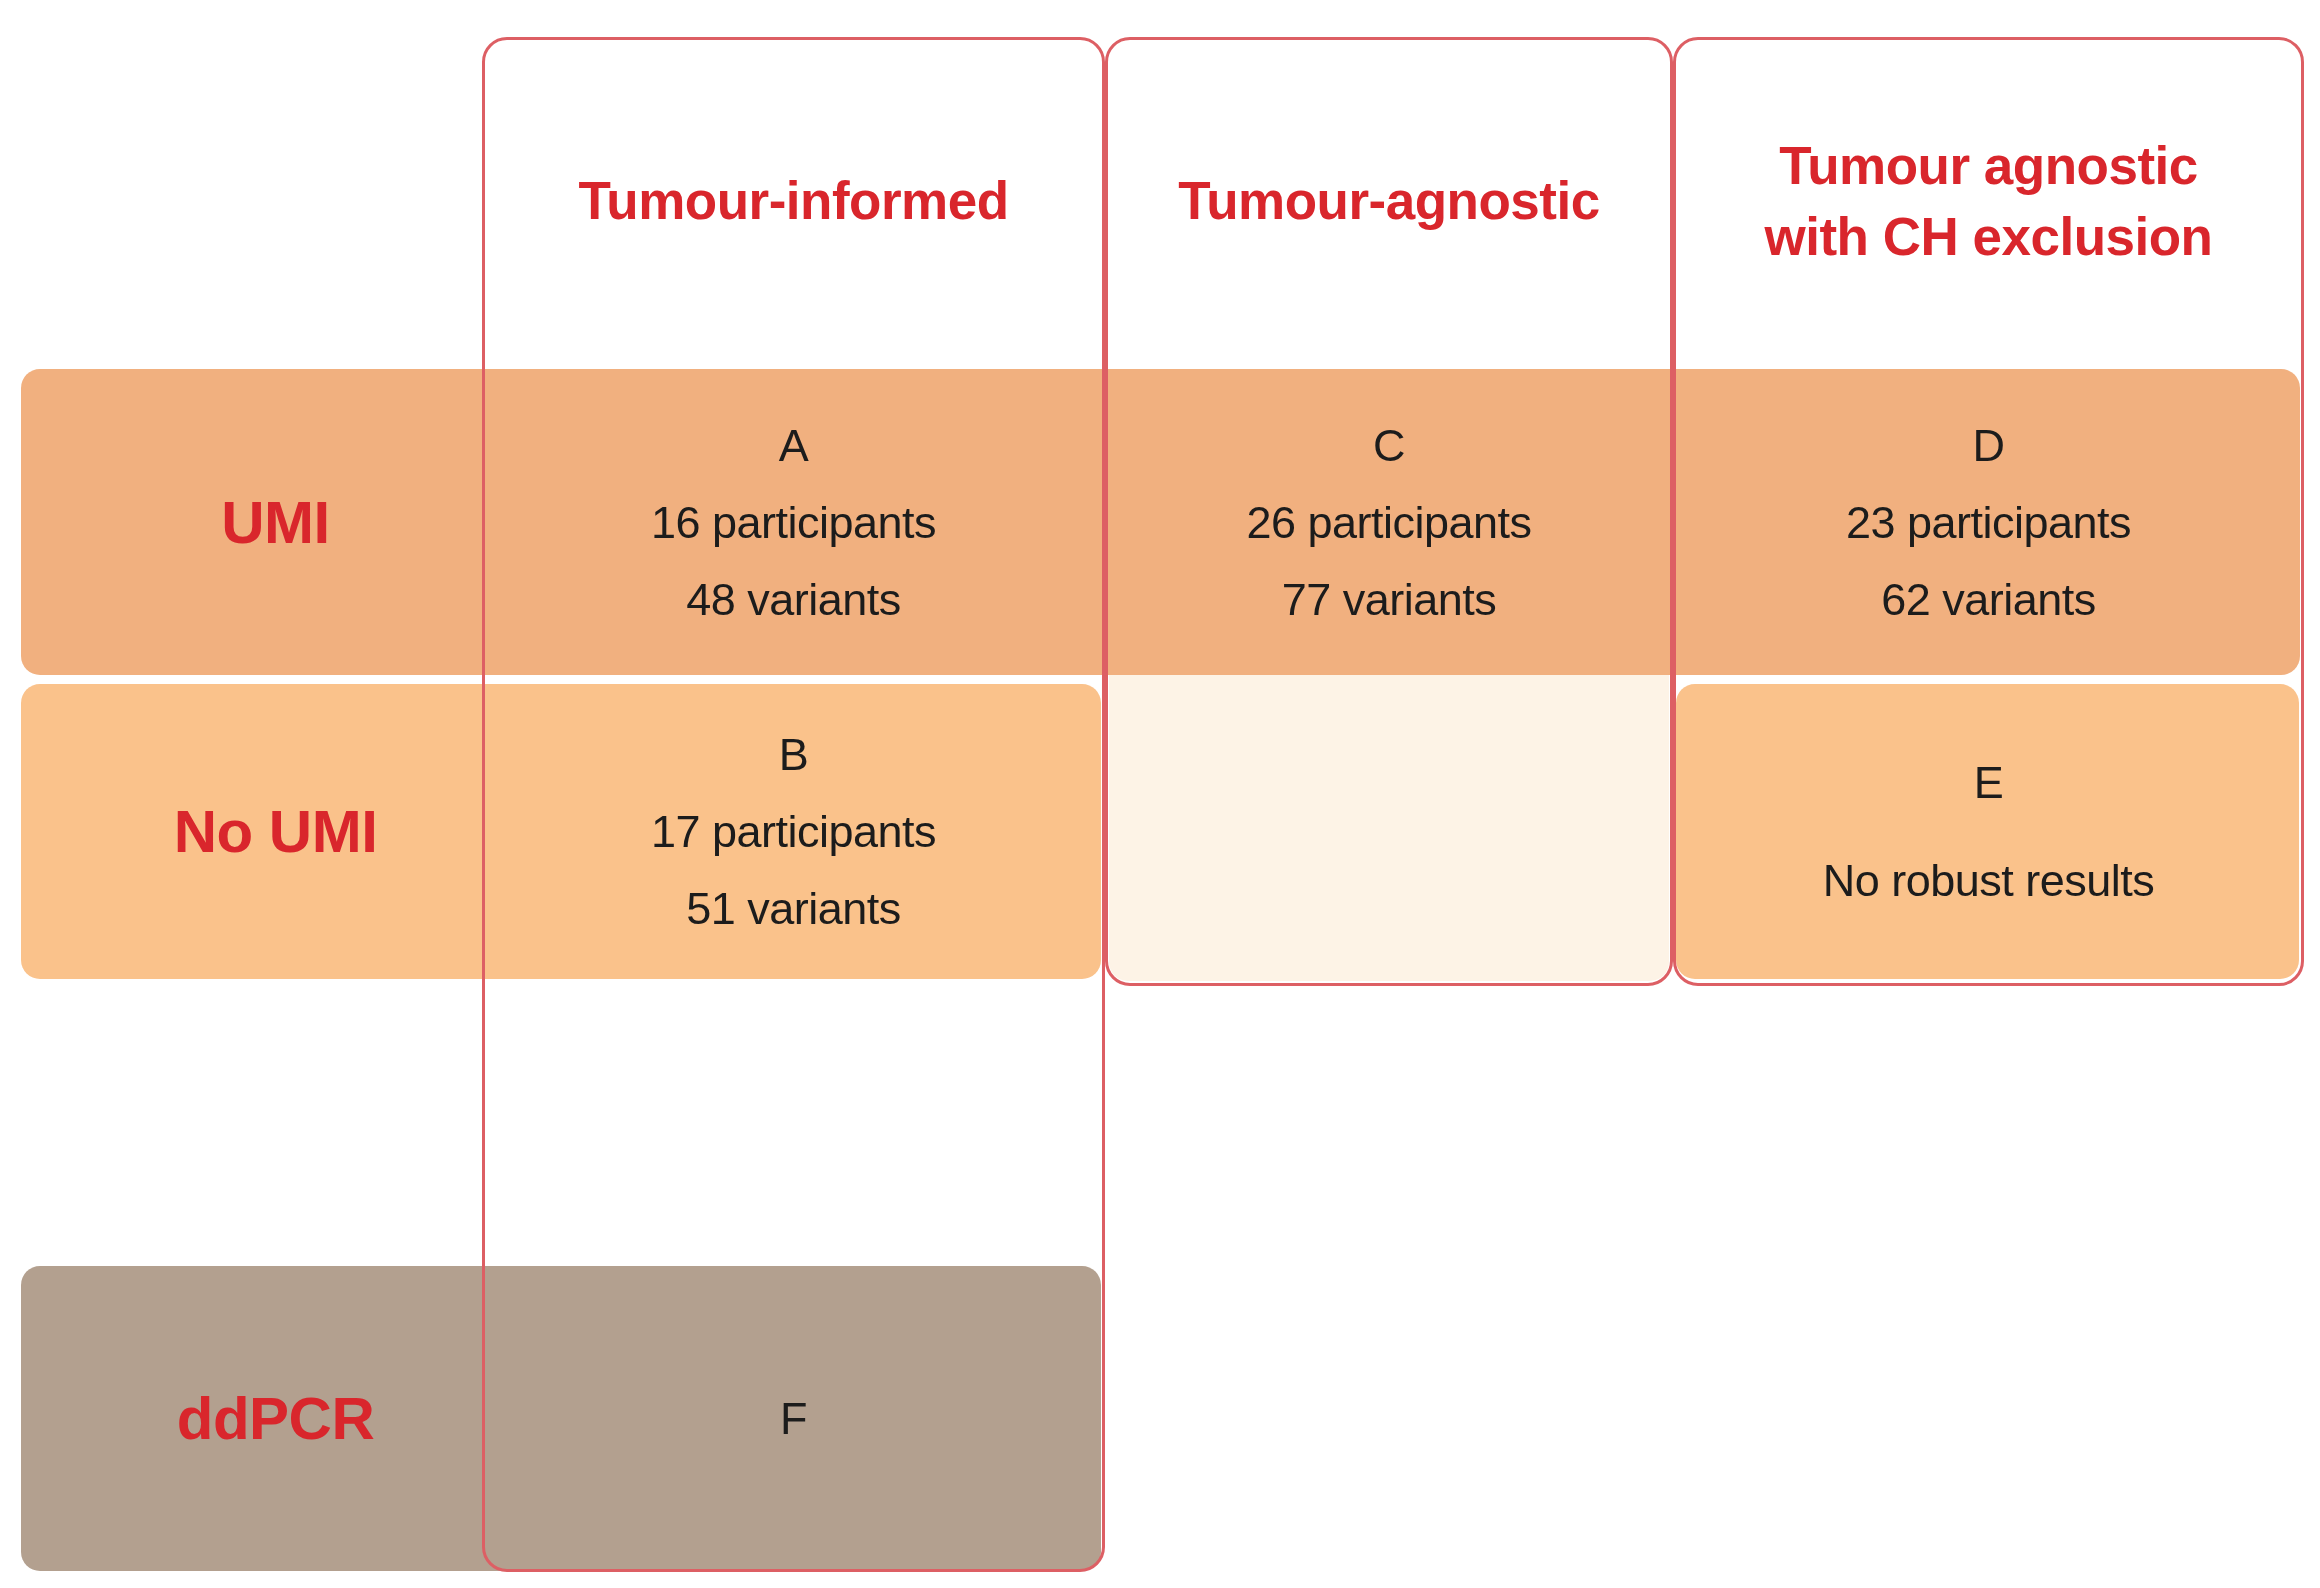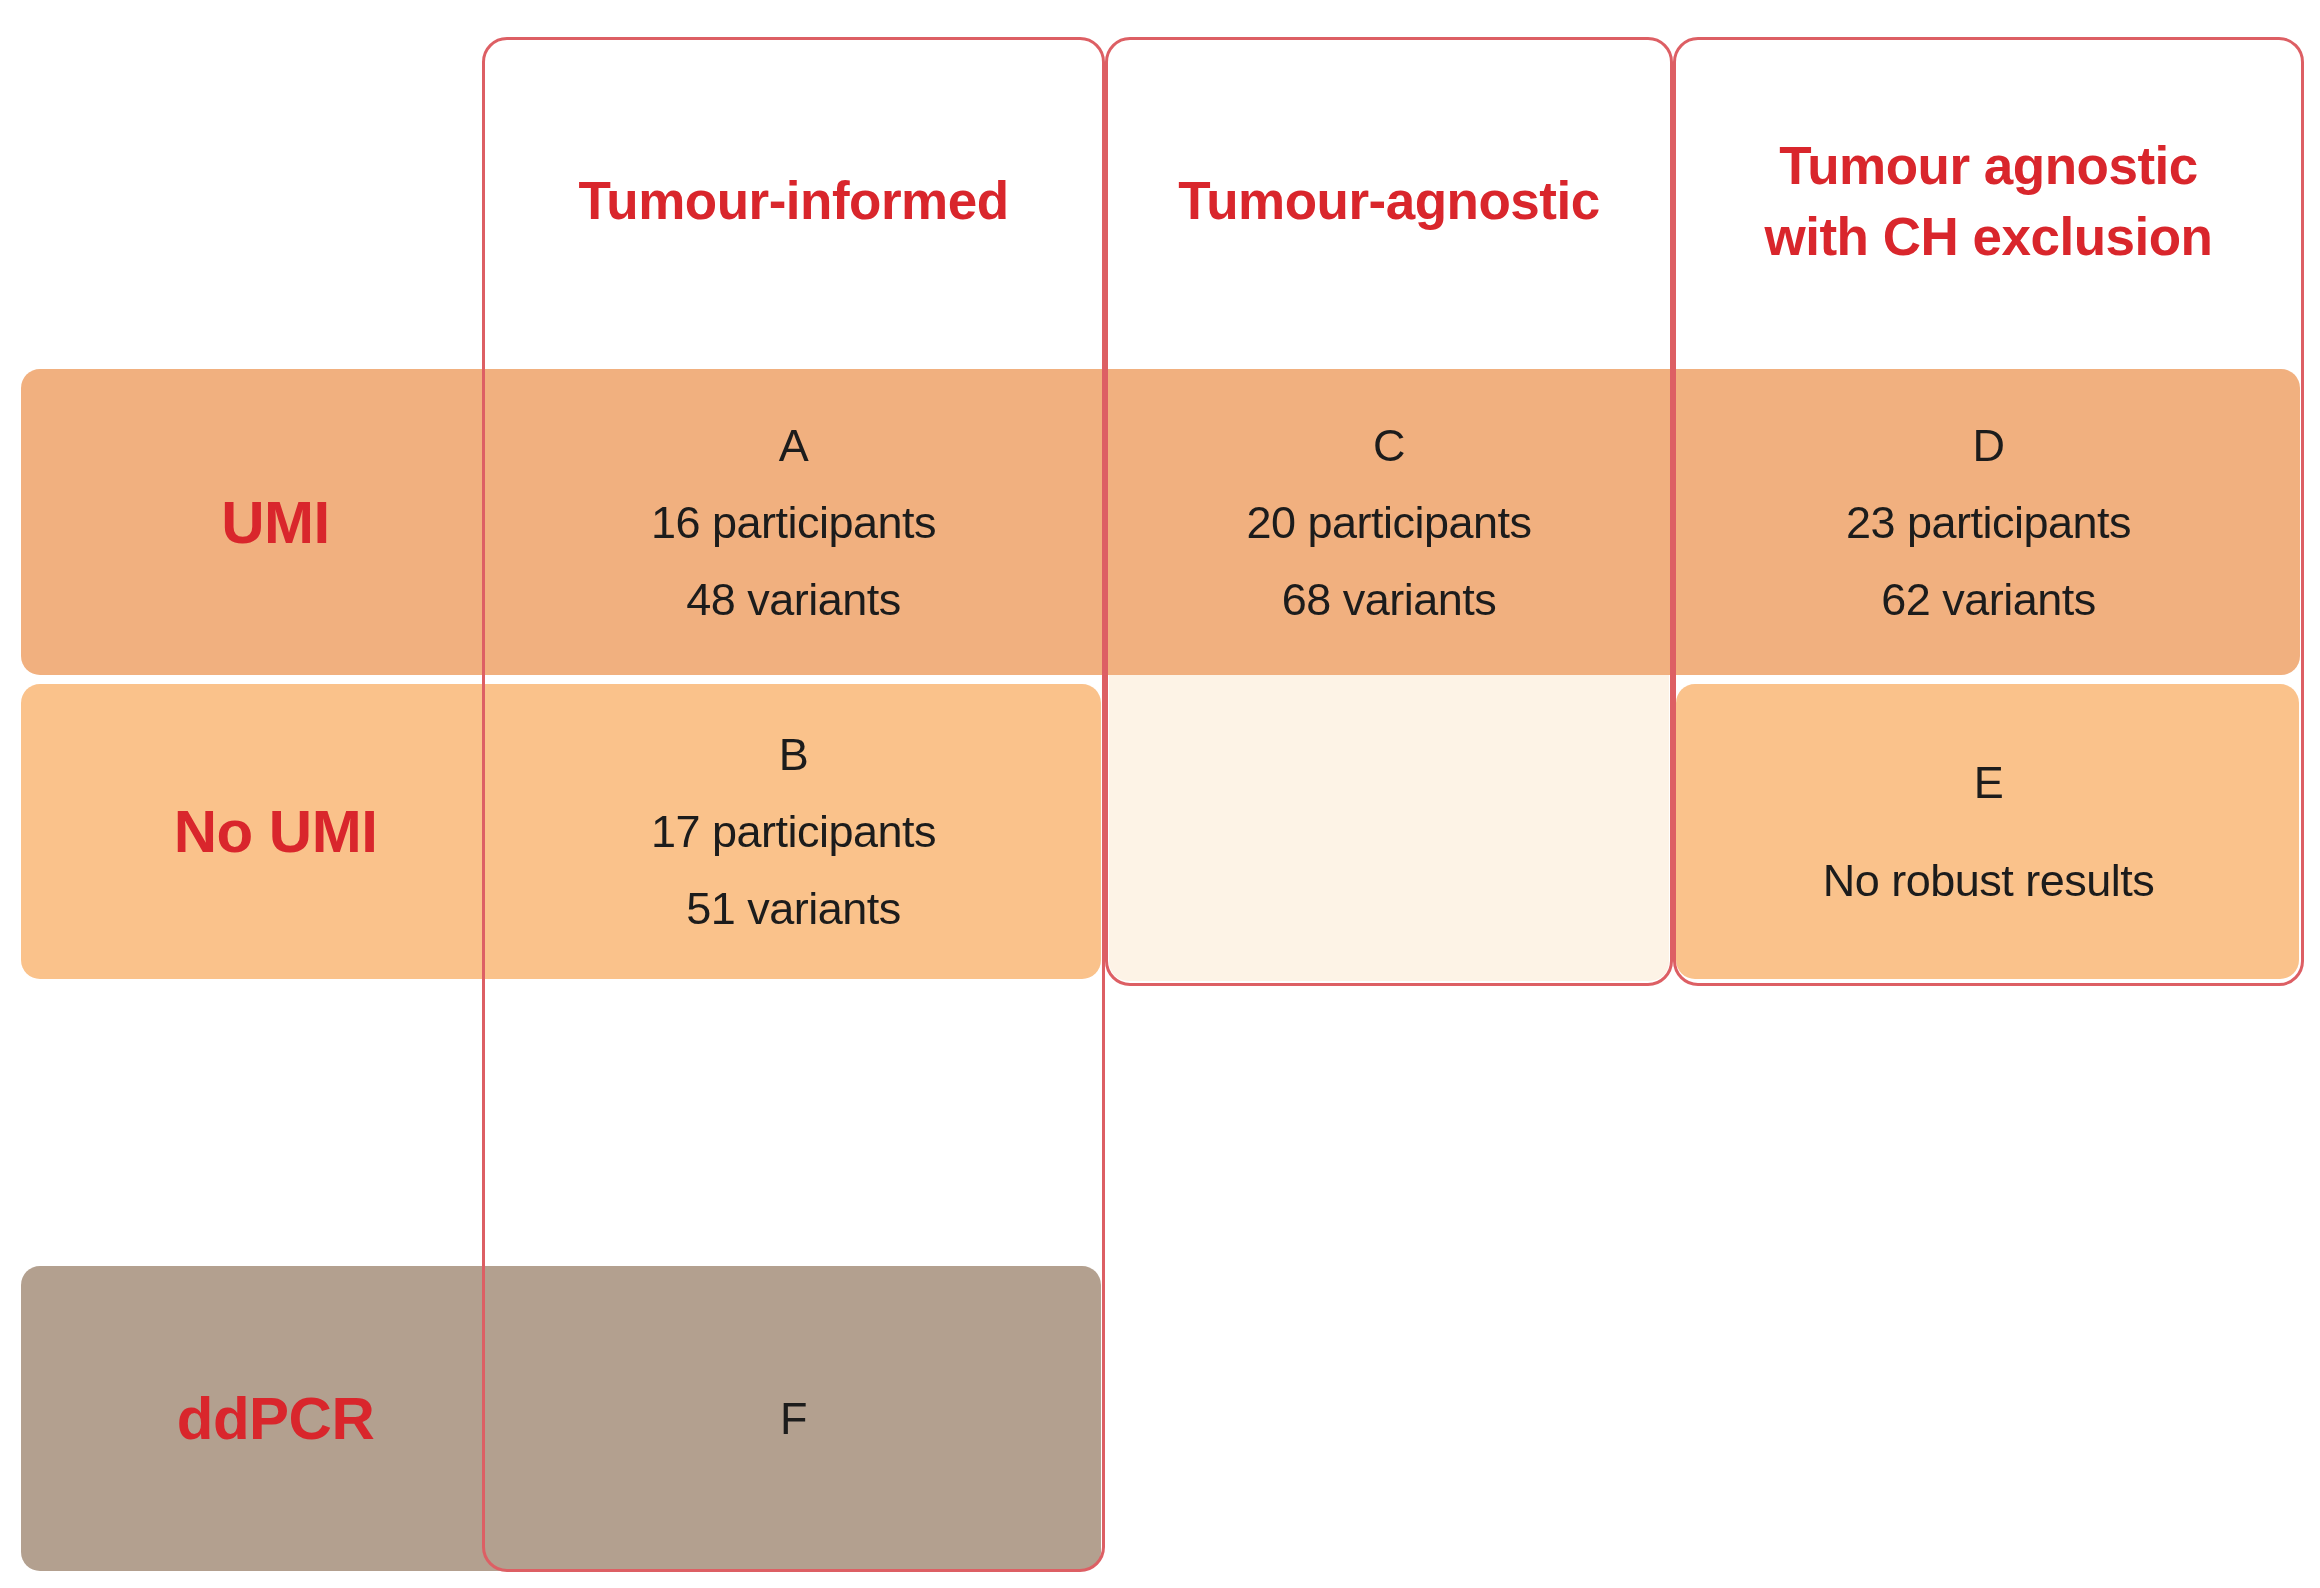--- a/index.html
+++ b/index.html
@@ -124,22 +124,22 @@
     <span class="line">ddPCR</span>
   </div>
 
   <div class="txt cell cell-a">
     <span class="line">A</span>
     <span class="line">16 participants</span>
     <span class="line">48 variants</span>
   </div>
   <div class="txt cell cell-c">
     <span class="line">C</span>
-    <span class="line">20 participants</span>
-    <span class="line">68 variants</span>
+    <span class="line">26 participants</span>
+    <span class="line">77 variants</span>
   </div>
   <div class="txt cell cell-d">
     <span class="line">D</span>
     <span class="line">23 participants</span>
     <span class="line">62 variants</span>
   </div>
   <div class="txt cell cell-b">
     <span class="line">B</span>
     <span class="line">17 participants</span>
     <span class="line">51 variants</span>

